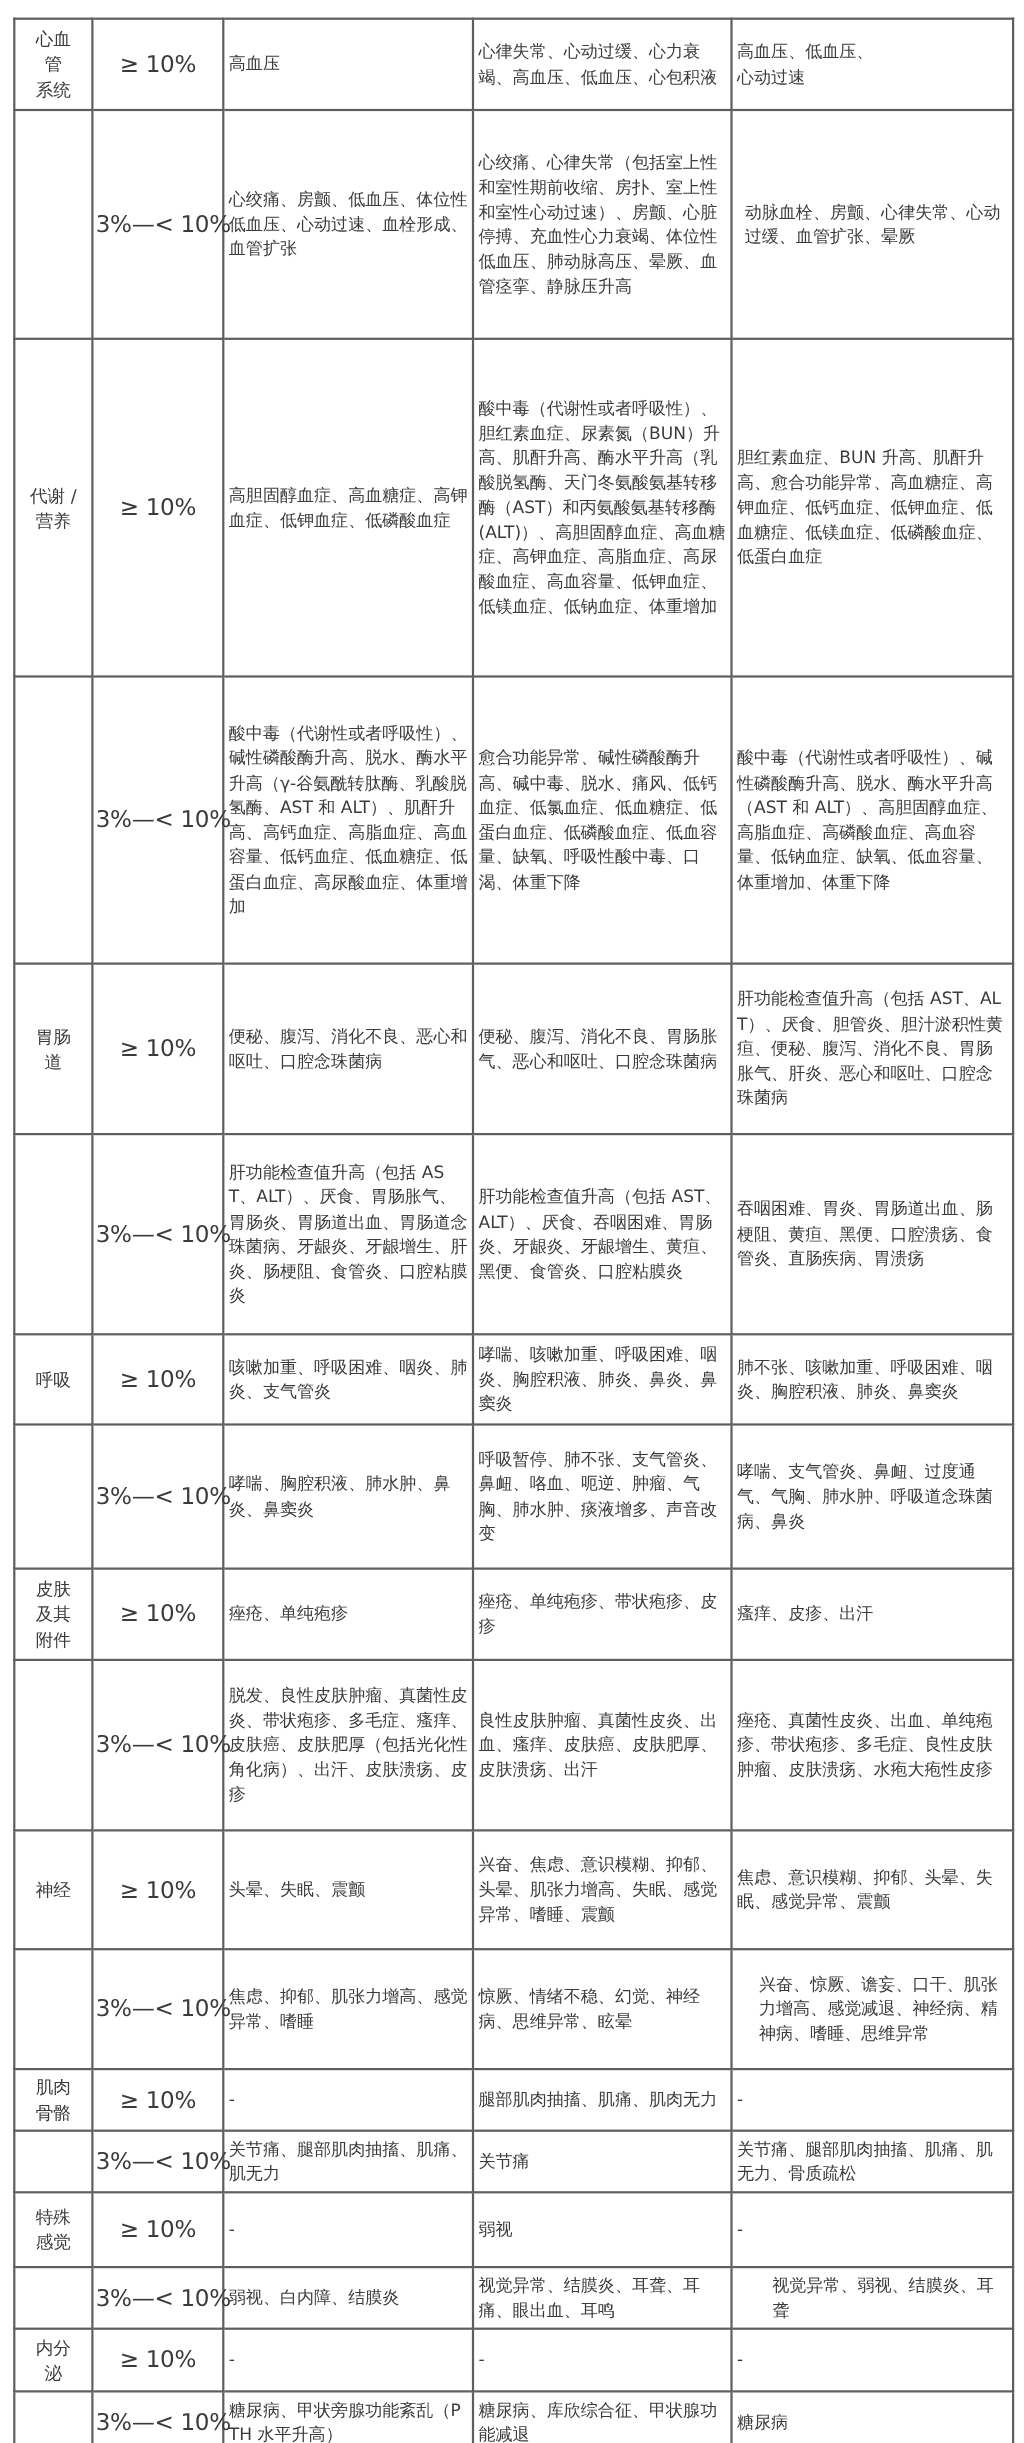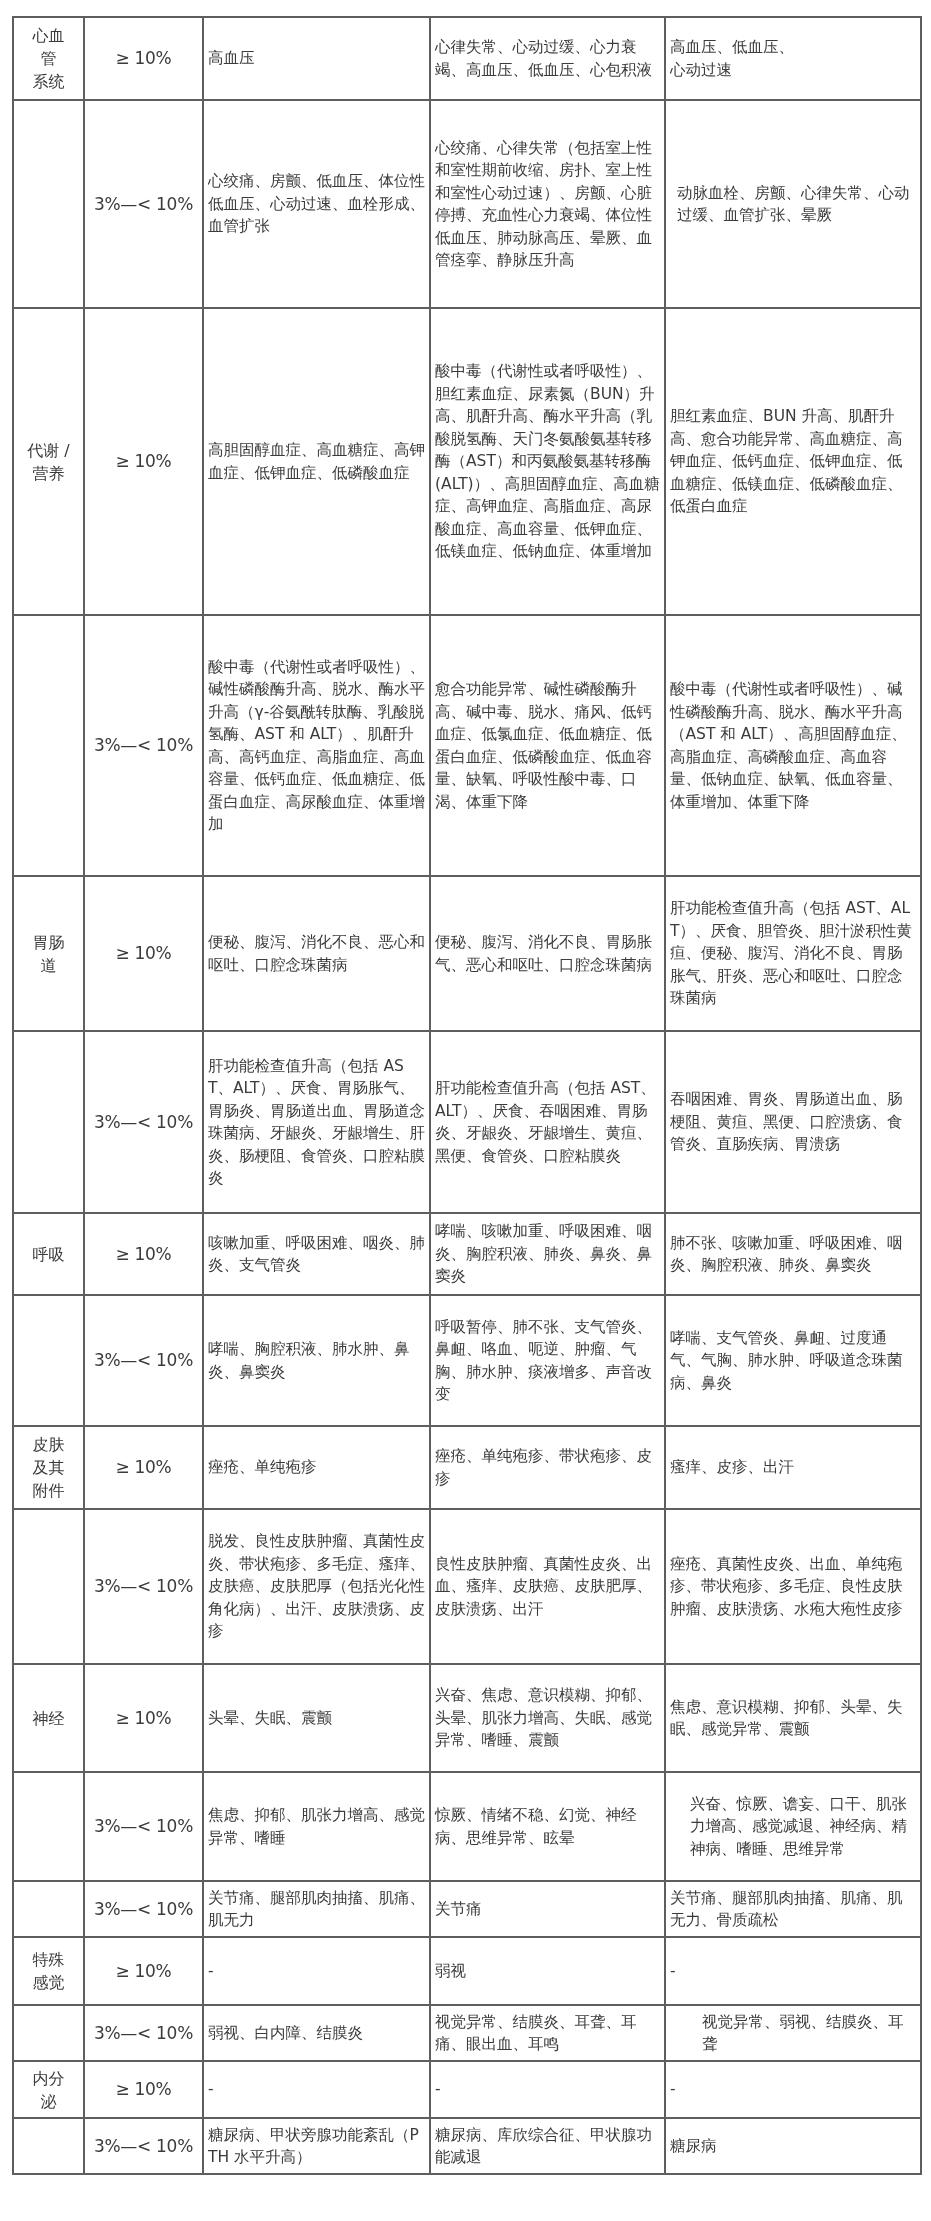--- a/index.html
+++ b/index.html
@@ -37,21 +37,21 @@
       color: #3b3b3b;
     }
     td.sys {
       text-align: center;
       font-size: 16px;
       line-height: 23px;
       padding: 2px 5px;
     }
     td.freq {
       text-align: center;
-      font-size: 17px;
+      font-size: 21px;
       white-space: nowrap;
       padding: 2px 2px;
       letter-spacing: -0.3px;
     }
     col.c1 { width: 71px; }
     col.c2 { width: 119px; }
     col.c3 { width: 227px; }
     col.c4 { width: 235px; }
     col.c5 { width: 256px; }
   </style>
@@ -153,20 +153,28 @@
           <td style="white-space: pre-line;">焦虑、意识模糊、抑郁、头晕、失眠、感觉异常、震颤</td>
         </tr>
         <tr style="height: 109px;">
           <td class="sys" style="white-space: pre-line;"></td>
           <td class="freq">3%—&lt; 10%</td>
           <td>焦虑、抑郁、肌张力增高、感觉异常、嗜睡</td>
           <td>惊厥、情绪不稳、幻觉、神经病、思维异常、眩晕</td>
           <td style="white-space: pre-line; padding-left: 24px;">兴奋、惊厥、谵妄、口干、肌张力增高、感觉减退、神经病、精神病、嗜睡、思维异常</td>
         </tr>
         <tr style="height: 56px;">
+          <td class="sys" style="white-space: pre-line;">肌肉
+骨骼</td>
+          <td class="freq">≥ 10%</td>
+          <td>-</td>
+          <td>腿部肌肉抽搐、肌痛、肌肉无力</td>
+          <td style="white-space: pre-line;">-</td>
+        </tr>
+        <tr style="height: 56px;">
           <td class="sys" style="white-space: pre-line;"></td>
           <td class="freq">3%—&lt; 10%</td>
           <td>关节痛、腿部肌肉抽搐、肌痛、肌无力</td>
           <td>关节痛</td>
           <td style="white-space: pre-line;">关节痛、腿部肌肉抽搐、肌痛、肌无力、骨质疏松</td>
         </tr>
         <tr style="height: 68px;">
           <td class="sys" style="white-space: pre-line;">特殊
 感觉</td>
           <td class="freq">≥ 10%</td>

